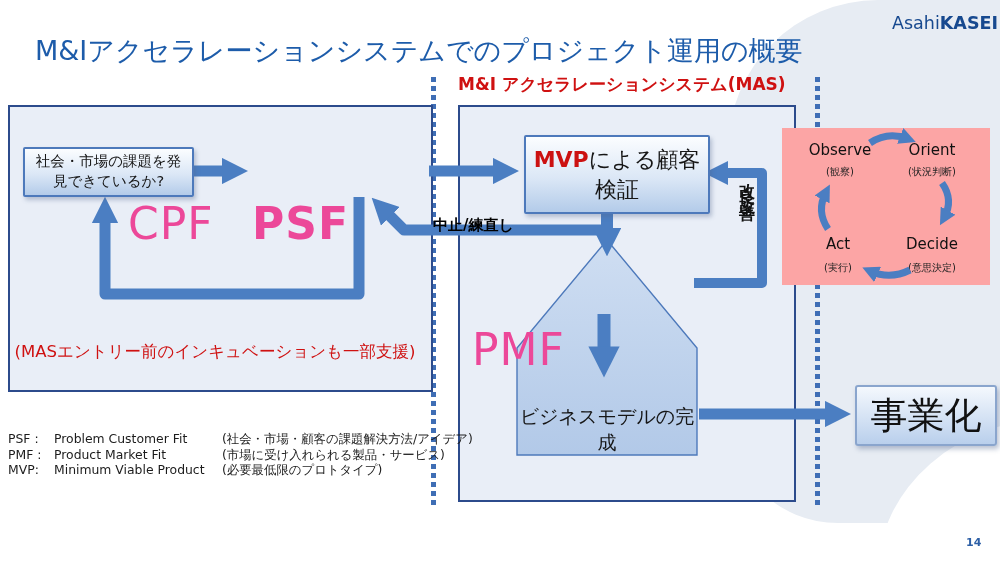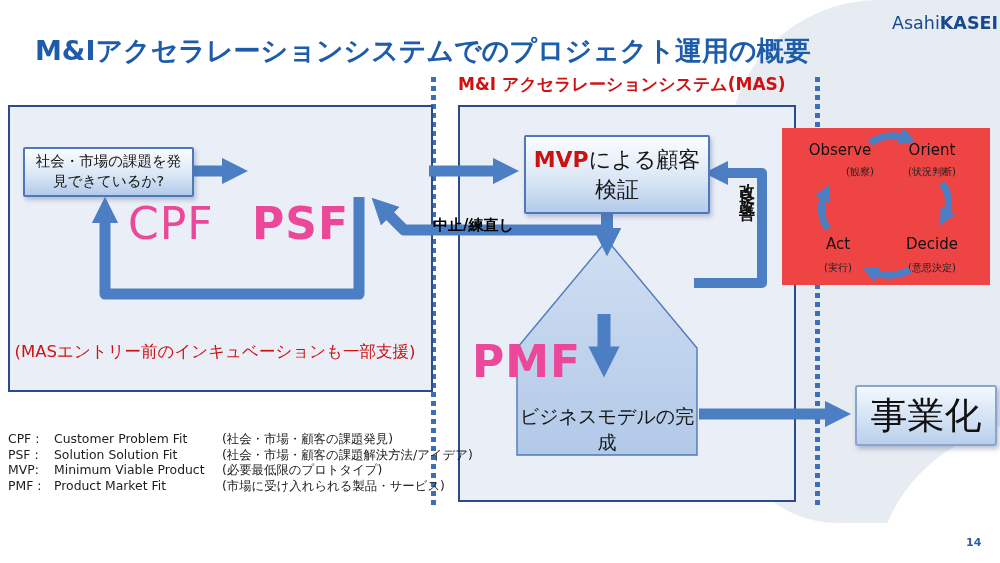--- a/index.html
+++ b/index.html
@@ -19,41 +19,41 @@
   
   .panel{position:absolute; border:2px solid #2c4b8c; background:#e9eef7;}
   
   .qbox{position:absolute; display:flex; align-items:center; justify-content:center;
     text-align:center; color:#151515; white-space:pre-line;
     background:linear-gradient(180deg,#fbfdff 0%,#dbe7f6 55%,#b3cbe9 100%);
     border:2px solid #4d79bb; border-radius:2px;
     box-shadow:2px 3px 4px rgba(80,100,140,.35); line-height:1.35;}
   .lbl-big{position:absolute; color:#ec4899; font-size:44px; letter-spacing:1px;}
   .red{color:#cc1111;}
-  .title{position:absolute; left:35px; top:33px; font-size:27px; font-weight:bold;
+  .title{position:absolute; left:35px; top:33px; font-size:27px; font-weight:normal;
     color:#1d5caa; white-space:nowrap;}
   .subtitle{position:absolute; left:458px; top:73px; font-size:17px; font-weight:bold;
     color:#cf1111; white-space:nowrap;}
   .logo{position:absolute; left:892px; top:13px; font-size:17.5px; color:#17498f; white-space:nowrap;}
   .logo .b{font-weight:800;}
   .note-red{position:absolute; left:10px; top:341px; width:410px; text-align:center;
     color:#cf1111; font-size:16.5px; white-space:nowrap;}
   .cancel-lbl{position:absolute; left:433px; top:216px; font-size:15px; font-weight:bold; color:#000;}
   .improve{position:absolute; left:736px; top:170px; height:122px;
     writing-mode:vertical-rl; text-orientation:upright; font-size:16px; font-weight:bold;
     letter-spacing:5px; color:#111;}
   .bm-label{position:absolute; left:517px; top:404px; width:180px; text-align:center;
     font-size:19px; color:#151515;}
   .outcome{position:absolute; left:855px; top:385px; width:138px; height:57px;
     display:flex; align-items:center; justify-content:center; font-size:37px; color:#111;
     background:linear-gradient(180deg,#f4f8fd 0%,#d4e2f4 55%,#b9cfec 100%);
     border:2px solid #8aa5cd; border-radius:3px; box-shadow:2px 3px 5px rgba(80,100,140,.4);}
   
   .ooda{position:absolute; left:782px; top:128px; width:208px; height:157px;
-    background:#ef4444;}
+    background:#fca5a5;}
   .ooda .en{position:absolute; font-size:15px; color:#111; transform:translateX(-50%); white-space:nowrap;}
   .ooda .ja{position:absolute; font-size:10px; color:#222; transform:translateX(-50%); white-space:nowrap;}
   .svg-layer{position:absolute; left:0; top:0; pointer-events:none;}
   
   .legend{position:absolute; left:8px; top:431px; font-size:12.4px; color:#1c1c1c; line-height:15.6px;}
   .legend .row{display:flex; white-space:nowrap;}
   .legend .term{width:46px;}
   .legend .en{width:168px;}
   .footer{position:absolute; left:363px; top:525px; font-size:17px; color:#cf1111;
     display:flex; align-items:baseline; white-space:nowrap;}
@@ -111,27 +111,27 @@
   </svg>
 
   <div class="qbox" style="left:23px; top:147px; width:167px; height:46px; font-size:14.5px;">社会・市場の課題を発
 見できているか?</div>
   <div class="lbl-big" style="left:128px; top:198px;">CPF</div>
   <div class="lbl-big" style="left:252px; top:198px;font-weight:bold;">PSF</div>
   <div class="note-red">(MASエントリー前のインキュベーションも一部支援)</div>
 
   <div class="qbox" style="left:524px; top:135px; width:182px; height:75px; font-size:22px;"><span><span class="red" style="font-weight:bold;">MVP</span><span>による顧客検証</span></span></div>
   <div class="cancel-lbl">中止/練直し</div>
-  <div class="lbl-big" style="left:472px; top:336px; font-weight:bold;">PMF</div>
+  <div class="lbl-big" style="left:472px; top:324px; font-weight:normal;">PMF</div>
   <div class="improve">改良・改善</div>
   <div class="bm-label">ビジネスモデルの完成</div>
 
   <div class="ooda">
     <span class="en" style="left:58px; top:13px;">Observe</span>
-    <span class="ja" style="left:58px; top:37px;margin-left:20px;">(観察)</span>
+    <span class="ja" style="left:58px; top:37px;">(観察)</span>
     <span class="en" style="left:150px; top:13px;">Orient</span>
     <span class="ja" style="left:150px; top:37px;">(状況判断)</span>
     <span class="en" style="left:56px; top:107px;">Act</span>
     <span class="ja" style="left:56px; top:133px;">(実行)</span>
     <span class="en" style="left:150px; top:107px;">Decide</span>
     <span class="ja" style="left:150px; top:133px;">(意思決定)</span>
     <svg class="svg-layer" width="208" height="157" viewBox="0 0 208 157">
       <defs>
         <marker id="ah2" viewBox="0 0 10 10" refX="5" refY="5" markerWidth="2.4" markerHeight="2.4" orient="auto">
           <path d="M0,0 L10,5 L0,10 Z" fill="#4b7ec2"></path>
@@ -141,37 +141,32 @@
       <path d="M160,55 Q172,72 162,90" fill="none" stroke="#4b7ec2" stroke-width="7" marker-end="url(#ah2)"></path>
       <path d="M128,142 Q108,152 88,143" fill="none" stroke="#4b7ec2" stroke-width="7" marker-end="url(#ah2)"></path>
       <path d="M46,101 Q34,83 44,64" fill="none" stroke="#4b7ec2" stroke-width="7" marker-end="url(#ah2)"></path>
     </svg>
   </div>
 
   <div class="outcome">事業化</div>
 
   <div class="legend">
     <div class="row">
-      <span class="term">CPF :</span>
-      <span class="en">Customer Problem Fit</span>
-      <span class="ja">(社会・市場・顧客の課題発見)</span>
+      <span class="term">PSF :</span>
+      <span class="en">Problem Customer Fit</span>
+      <span class="ja">(社会・市場・顧客の課題解決方法/アイデア)</span>
     </div>
     <div class="row">
-      <span class="term">PSF :</span>
-      <span class="en">Solution Solution Fit</span>
-      <span class="ja">(社会・市場・顧客の課題解決方法/アイデア)</span>
+      <span class="term">PMF :</span>
+      <span class="en">Product Market Fit</span>
+      <span class="ja">(市場に受け入れられる製品・サービス)</span>
     </div>
     <div class="row">
       <span class="term">MVP:</span>
       <span class="en">Minimum Viable Product</span>
       <span class="ja">(必要最低限のプロトタイプ)</span>
-    </div>
-    <div class="row">
-      <span class="term">PMF :</span>
-      <span class="en">Product Market Fit</span>
-      <span class="ja">(市場に受け入れられる製品・サービス)</span>
     </div>
   </div>
 
 
   <div class="pagenum">14</div>
 
 </div>
 
 </body></html>

